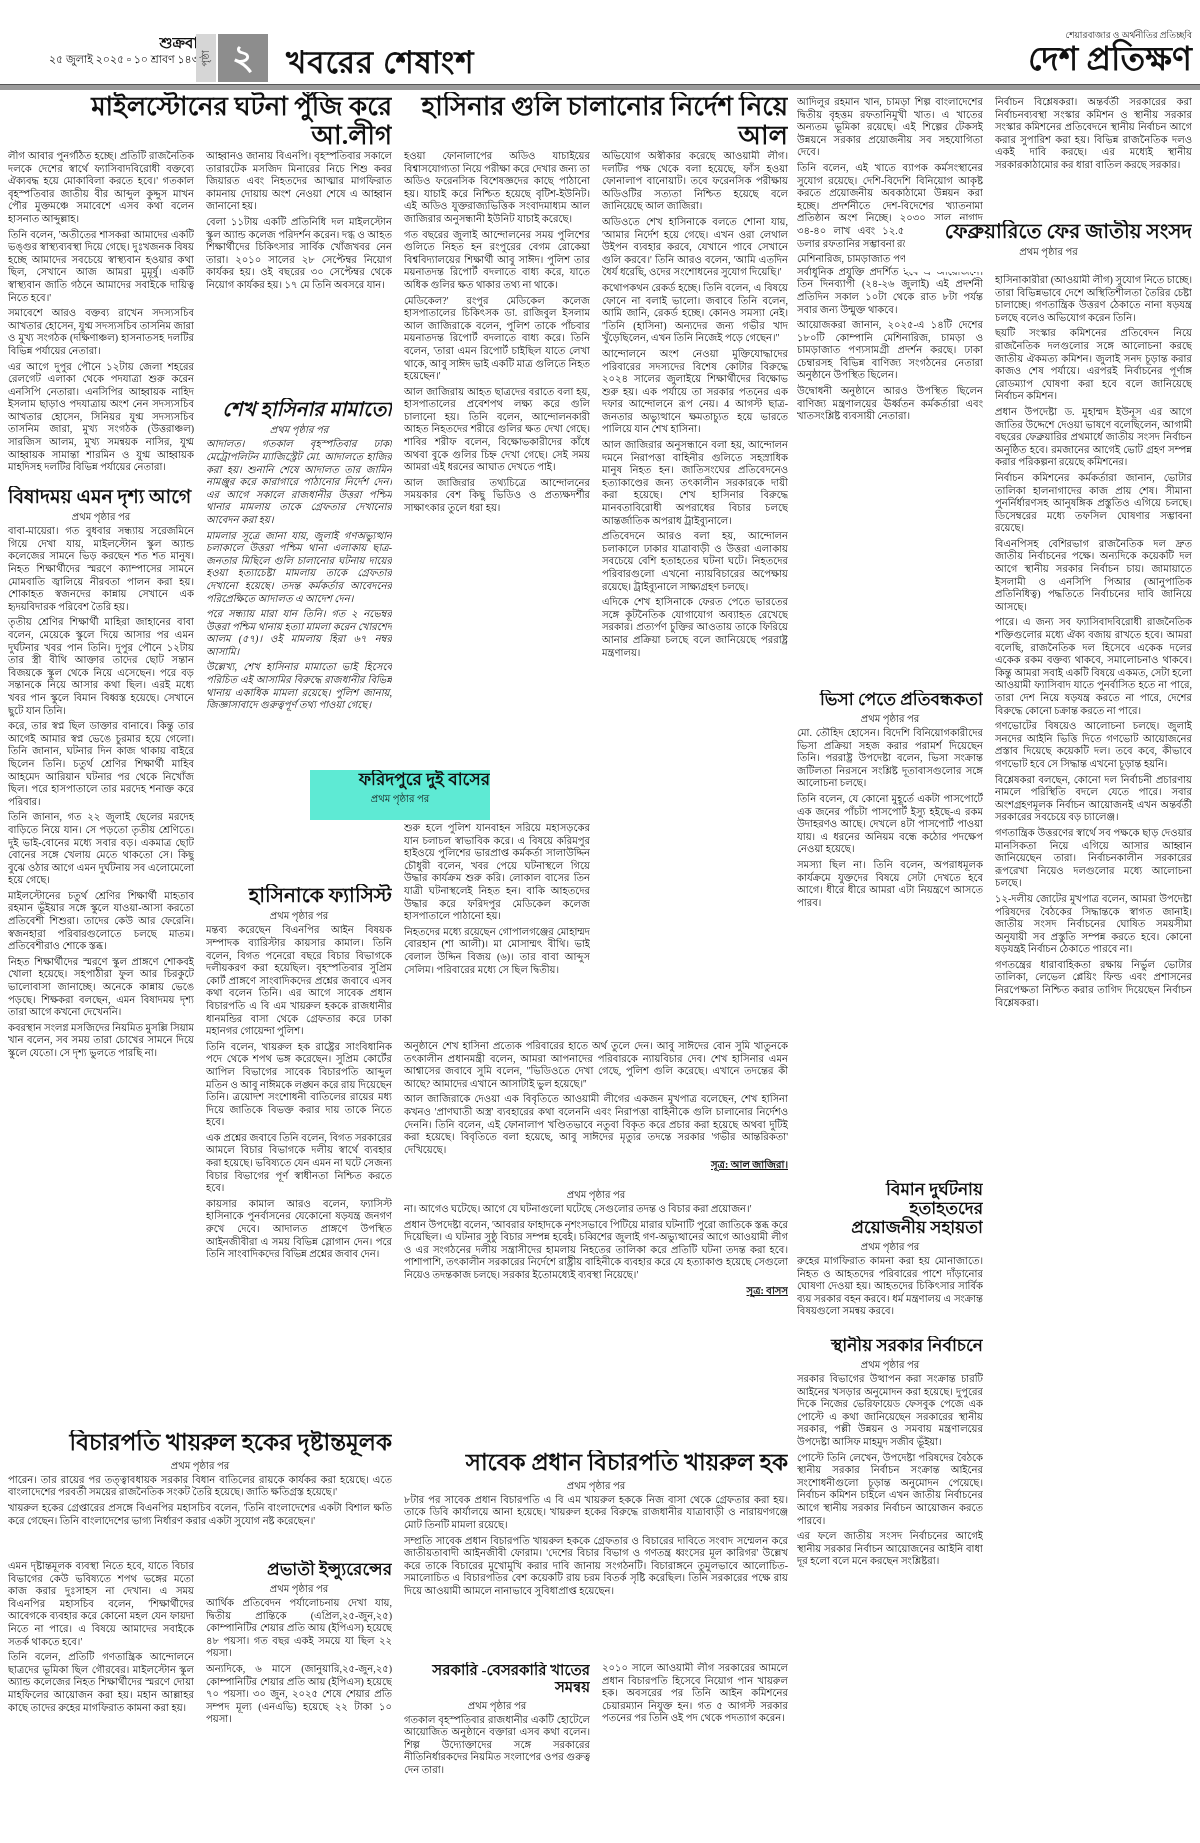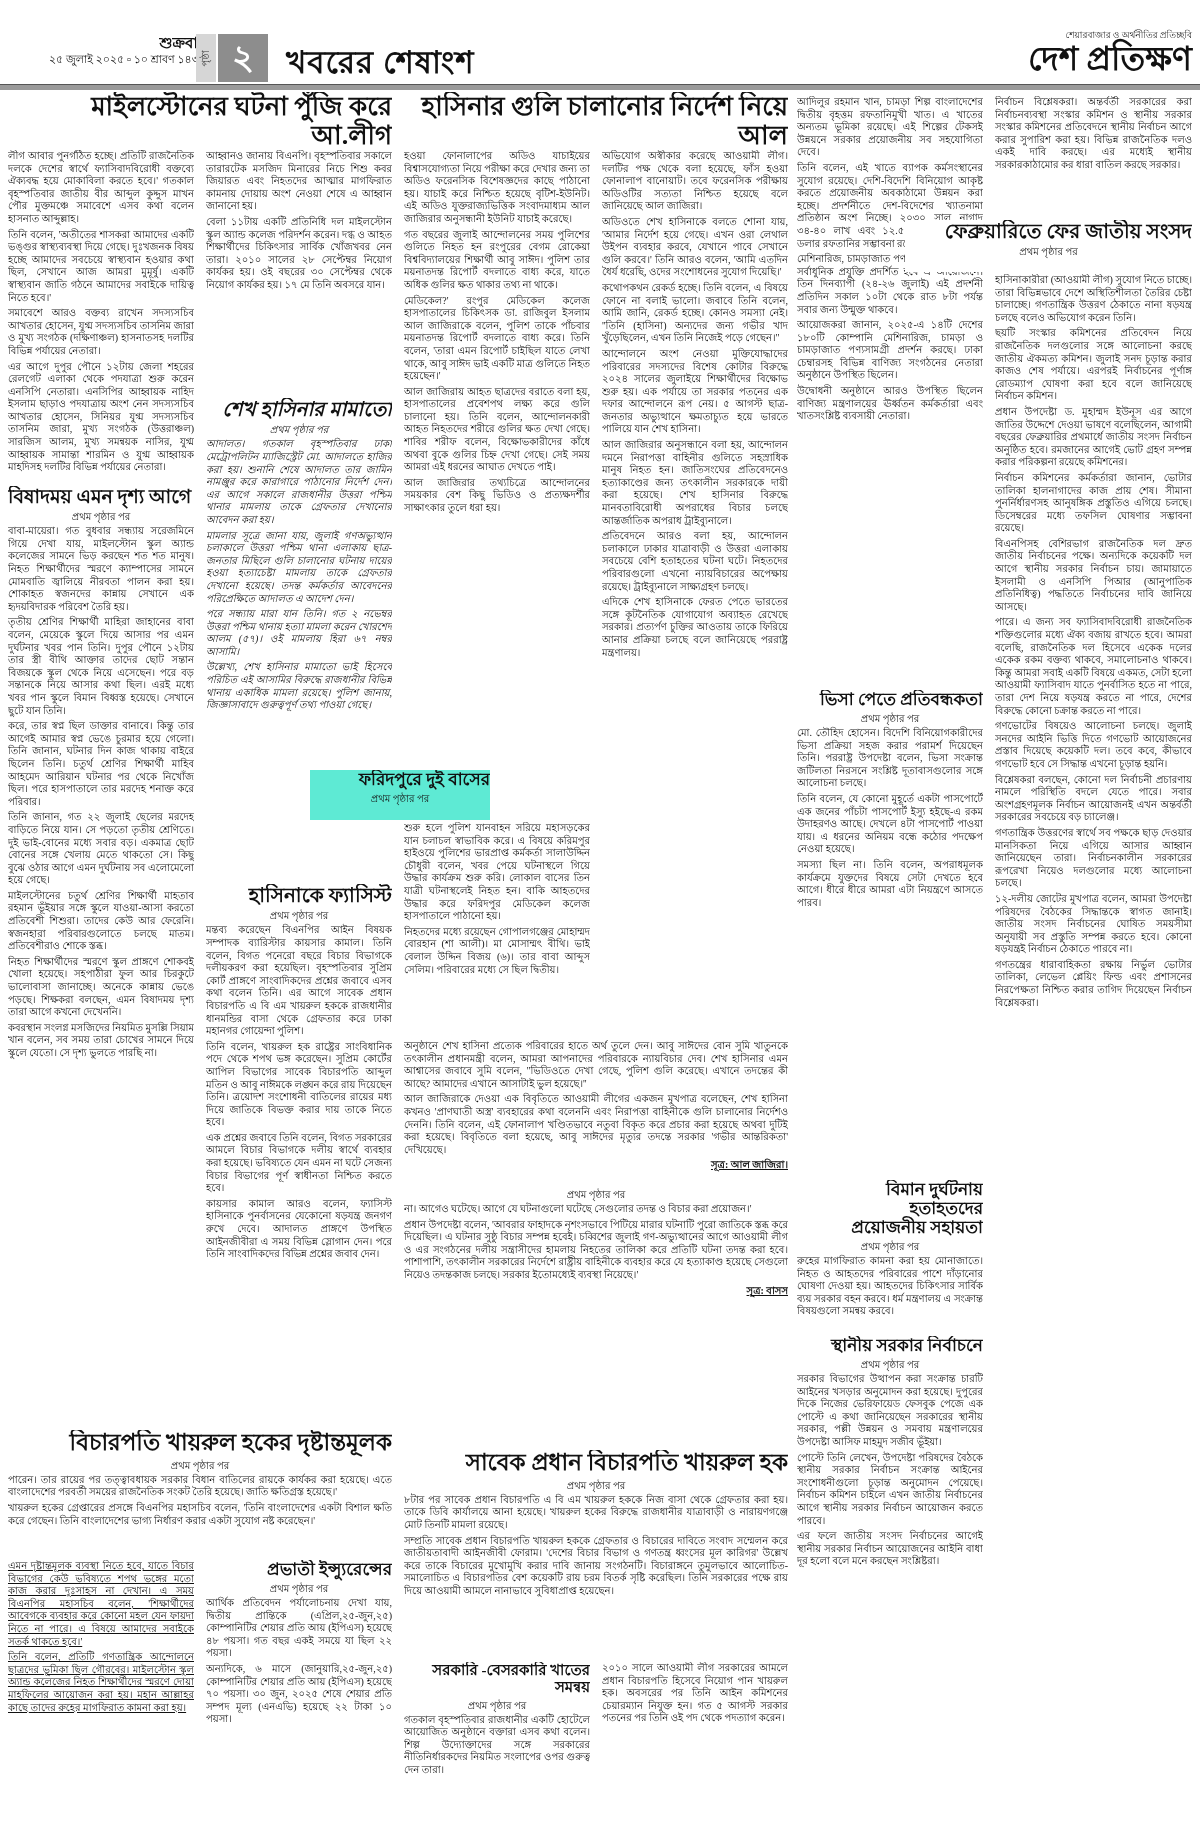--- a/index.html
+++ b/index.html
@@ -94,21 +94,21 @@
       <p class="bp">মাইলস্টোনের চতুর্থ শ্রেণির শিক্ষার্থী মাহতাব রহমান ভূঁইয়ার সঙ্গে স্কুলে যাওয়া-আসা করতো প্রতিবেশী শিশুরা। তাদের কেউ আর ফেরেনি। স্বজনহারা পরিবারগুলোতে চলছে মাতম। প্রতিবেশীরাও শোকে স্তব্ধ।</p>
       <p class="bp">নিহত শিক্ষার্থীদের স্মরণে স্কুল প্রাঙ্গণে শোকবই খোলা হয়েছে। সহপাঠীরা ফুল আর চিরকুটে ভালোবাসা জানাচ্ছে। অনেকে কান্নায় ভেঙে পড়ছে। শিক্ষকরা বলছেন, এমন বিষাদময় দৃশ্য তারা আগে কখনো দেখেননি।</p>
       <p class="bp">কবরস্থান সংলগ্ন মসজিদের নিয়মিত মুসল্লি সিয়াম খান বলেন, সব সময় তারা চোখের সামনে দিয়ে স্কুলে যেতো। সে দৃশ্য ভুলতে পারছি না।</p>
     </div>
     <div class="block" style="left: 8px; top: 1430px; width: 384px; height: 128px;">
       <h2 class="hl" style="font-size: 23px;">বিচারপতি খায়রুল হকের দৃষ্টান্তমূলক</h2>
       <p class="sub">প্রথম পৃষ্ঠার পর</p>
       <p class="bp">পারেন। তার রায়ের পর তত্ত্বাবধায়ক সরকার বিধান বাতিলের রায়কে কার্যকর করা হয়েছে। এতে বাংলাদেশের পরবর্তী সময়ের রাজনৈতিক সংকট তৈরি হয়েছে। জাতি ক্ষতিগ্রস্ত হয়েছে।'</p>
       <p class="bp">খায়রুল হকের গ্রেপ্তারের প্রসঙ্গে বিএনপির মহাসচিব বলেন, 'তিনি বাংলাদেশের একটা বিশাল ক্ষতি করে গেছেন। তিনি বাংলাদেশের ভাগ্য নির্ধারণ করার একটা সুযোগ নষ্ট করেছেন।'</p>
     </div>
-    <div class="block" style="left: 8px; top: 1560px; width: 186px; height: 275px; text-decoration: underline;">
+    <div class="block" style="left: 8px; top: 1560px; width: 186px; height: 275px;">
       <p class="bp">এমন দৃষ্টান্তমূলক ব্যবস্থা নিতে হবে, যাতে বিচার বিভাগের কেউ ভবিষ্যতে শপথ ভঙ্গের মতো কাজ করার দুঃসাহস না দেখান। এ সময় বিএনপির মহাসচিব বলেন, 'শিক্ষার্থীদের আবেগকে ব্যবহার করে কোনো মহল যেন ফায়দা নিতে না পারে। এ বিষয়ে আমাদের সবাইকে সতর্ক থাকতে হবে।'</p>
       <p class="bp">তিনি বলেন, প্রতিটি গণতান্ত্রিক আন্দোলনে ছাত্রদের ভূমিকা ছিল গৌরবের। মাইলস্টোন স্কুল অ্যান্ড কলেজের নিহত শিক্ষার্থীদের স্মরণে দোয়া মাহফিলের আয়োজন করা হয়। মহান আল্লাহর কাছে তাদের রুহের মাগফিরাত কামনা করা হয়।</p>
     </div>
     <div class="block" style="left: 206px; top: 1560px; width: 186px; height: 275px;">
       <h2 class="hl" style="font-size: 17px;">প্রভাতী ইন্স্যুরেন্সের</h2>
       <p class="sub">প্রথম পৃষ্ঠার পর</p>
       <p class="bp">আর্থিক প্রতিবেদন পর্যালোচনায় দেখা যায়, দ্বিতীয় প্রান্তিকে (এপ্রিল,২৫-জুন,২৫) কোম্পানিটির শেয়ার প্রতি আয় (ইপিএস) হয়েছে ৪৮ পয়সা। গত বছর একই সময়ে যা ছিল ২২ পয়সা।</p>
       <p class="bp">অন্যদিকে, ৬ মাসে (জানুয়ারি,২৫-জুন,২৫) কোম্পানিটির শেয়ার প্রতি আয় (ইপিএস) হয়েছে ৭০ পয়সা। ৩০ জুন, ২০২৫ শেষে শেয়ার প্রতি সম্পদ মূল্য (এনএভি) হয়েছে ২২ টাকা ১০ পয়সা।</p>
     </div>
     <div class="block" style="left: 404px; top: 92px; width: 384px; height: 58px;">
@@ -118,21 +118,21 @@
       <p class="bp">হওয়া ফোনালাপের অডিও যাচাইয়ের বিশ্বাসযোগ্যতা নিয়ে পরীক্ষা করে দেখার জন্য তা অডিও ফরেনসিক বিশেষজ্ঞদের কাছে পাঠানো হয়। যাচাই করে নিশ্চিত হয়েছে বৃটিশ-ইউনিট। এই অডিও যুক্তরাজ্যভিত্তিক সংবাদমাধ্যম আল জাজিরার অনুসন্ধানী ইউনিট যাচাই করেছে।</p>
       <p class="bp">গত বছরের জুলাই আন্দোলনের সময় পুলিশের গুলিতে নিহত হন রংপুরের বেগম রোকেয়া বিশ্ববিদ্যালয়ের শিক্ষার্থী আবু সাঈদ। পুলিশ তার ময়নাতদন্ত রিপোর্ট বদলাতে বাধ্য করে, যাতে অধিক গুলির ক্ষত থাকার তথ্য না থাকে।</p>
       <p class="bp">মেডিকেল?' রংপুর মেডিকেল কলেজ হাসপাতালের চিকিৎসক ডা. রাজিবুল ইসলাম আল জাজিরাকে বলেন, পুলিশ তাকে পাঁচবার ময়নাতদন্ত রিপোর্ট বদলাতে বাধ্য করে। তিনি বলেন, 'তারা এমন রিপোর্ট চাইছিল যাতে লেখা থাকে, আবু সাঈদ ভাই একটি মাত্র গুলিতে নিহত হয়েছেন।'</p>
       <p class="bp">আল জাজিরায় আহত ছাত্রদের বরাতে বলা হয়, হাসপাতালের প্রবেশপথ লক্ষ্য করে গুলি চালানো হয়। তিনি বলেন, আন্দোলনকারী আহত নিহতদের শরীরে গুলির ক্ষত দেখা গেছে। শাবির শরীফ বলেন, বিক্ষোভকারীদের কাঁধে অথবা বুকে গুলির চিহ্ন দেখা গেছে। সেই সময় আমরা এই ধরনের আঘাত দেখতে পাই।</p>
       <p class="bp">আল জাজিরার তথ্যচিত্রে আন্দোলনের সময়কার বেশ কিছু ভিডিও ও প্রত্যক্ষদর্শীর সাক্ষাৎকার তুলে ধরা হয়।</p>
     </div>
     <div class="block" style="left: 602px; top: 150px; width: 186px; height: 888px;">
       <p class="bp">অভিযোগ অস্বীকার করেছে আওয়ামী লীগ। দলটির পক্ষ থেকে বলা হয়েছে, ফাঁস হওয়া ফোনালাপ বানোয়াট। তবে ফরেনসিক পরীক্ষায় অডিওটির সত্যতা নিশ্চিত হয়েছে বলে জানিয়েছে আল জাজিরা।</p>
       <p class="bp">অডিওতে শেখ হাসিনাকে বলতে শোনা যায়, 'আমার নির্দেশ হয়ে গেছে। এখন ওরা লেথাল উইপন ব্যবহার করবে, যেখানে পাবে সেখানে গুলি করবে।' তিনি আরও বলেন, 'আমি এতদিন ধৈর্য ধরেছি, ওদের সংশোধনের সুযোগ দিয়েছি।'</p>
       <p class="bp">কথোপকথন রেকর্ড হচ্ছে। তিনি বলেন, এ বিষয়ে ফোনে না বলাই ভালো। জবাবে তিনি বলেন, আমি জানি, রেকর্ড হচ্ছে। কোনও সমস্যা নেই। ''তিনি (হাসিনা) অন্যদের জন্য গভীর খাদ খুঁড়েছিলেন, এখন তিনি নিজেই পড়ে গেছেন।''</p>
-      <p class="bp">আন্দোলনে অংশ নেওয়া মুক্তিযোদ্ধাদের পরিবারের সদস্যদের বিশেষ কোটার বিরুদ্ধে ২০২৪ সালের জুলাইয়ে শিক্ষার্থীদের বিক্ষোভ শুরু হয়। এক পর্যায়ে তা সরকার পতনের এক দফার আন্দোলনে রূপ নেয়। ৫ আগস্ট ছাত্র-জনতার অভ্যুত্থানে ক্ষমতাচ্যুত হয়ে ভারতে পালিয়ে যান শেখ হাসিনা।</p>
+      <p class="bp">আন্দোলনে অংশ নেওয়া মুক্তিযোদ্ধাদের পরিবারের সদস্যদের বিশেষ কোটার বিরুদ্ধে ২০২৪ সালের জুলাইয়ে শিক্ষার্থীদের বিক্ষোভ শুরু হয়। এক পর্যায়ে তা সরকার পতনের এক দফার আন্দোলনে রূপ নেয়। 4 আগস্ট ছাত্র-জনতার অভ্যুত্থানে ক্ষমতাচ্যুত হয়ে ভারতে পালিয়ে যান শেখ হাসিনা।</p>
       <p class="bp">আল জাজিরার অনুসন্ধানে বলা হয়, আন্দোলন দমনে নিরাপত্তা বাহিনীর গুলিতে সহস্রাধিক মানুষ নিহত হন। জাতিসংঘের প্রতিবেদনেও হত্যাকাণ্ডের জন্য তৎকালীন সরকারকে দায়ী করা হয়েছে। শেখ হাসিনার বিরুদ্ধে মানবতাবিরোধী অপরাধের বিচার চলছে আন্তর্জাতিক অপরাধ ট্রাইব্যুনালে।</p>
       <p class="bp">প্রতিবেদনে আরও বলা হয়, আন্দোলন চলাকালে ঢাকার যাত্রাবাড়ী ও উত্তরা এলাকায় সবচেয়ে বেশি হতাহতের ঘটনা ঘটে। নিহতদের পরিবারগুলো এখনো ন্যায়বিচারের অপেক্ষায় রয়েছে। ট্রাইব্যুনালে সাক্ষ্যগ্রহণ চলছে।</p>
       <p class="bp">এদিকে শেখ হাসিনাকে ফেরত পেতে ভারতের সঙ্গে কূটনৈতিক যোগাযোগ অব্যাহত রেখেছে সরকার। প্রত্যর্পণ চুক্তির আওতায় তাকে ফিরিয়ে আনার প্রক্রিয়া চলছে বলে জানিয়েছে পররাষ্ট্র মন্ত্রণালয়।</p>
     </div>
     <div class="block" style="left: 310px; top: 770px; width: 180px; height: 50px; background: #5eead4;">
       <h2 class="hl" style="font-size: 17px;">ফরিদপুরে দুই বাসের</h2>
       <p class="sub">প্রথম পৃষ্ঠার পর</p>
     </div>
     <div class="block" style="left: 404px; top: 822px; width: 186px; height: 216px;">
       <p class="bp">শুরু হলে পুলিশ যানবাহন সরিয়ে মহাসড়কের যান চলাচল স্বাভাবিক করে। এ বিষয়ে করিমপুর হাইওয়ে পুলিশের ভারপ্রাপ্ত কর্মকর্তা সালাউদ্দিন চৌধুরী বলেন, খবর পেয়ে ঘটনাস্থলে গিয়ে উদ্ধার কার্যক্রম শুরু করি। লোকাল বাসের তিন যাত্রী ঘটনাস্থলেই নিহত হন। বাকি আহতদের উদ্ধার করে ফরিদপুর মেডিকেল কলেজ হাসপাতালে পাঠানো হয়।</p>

